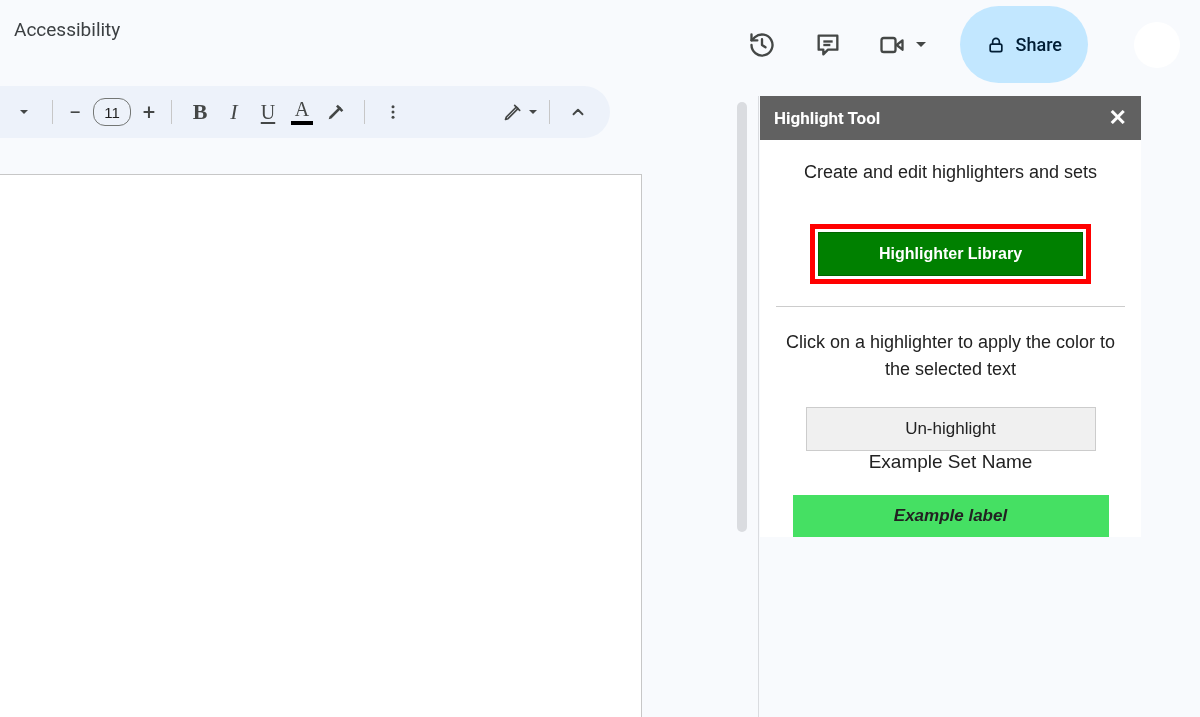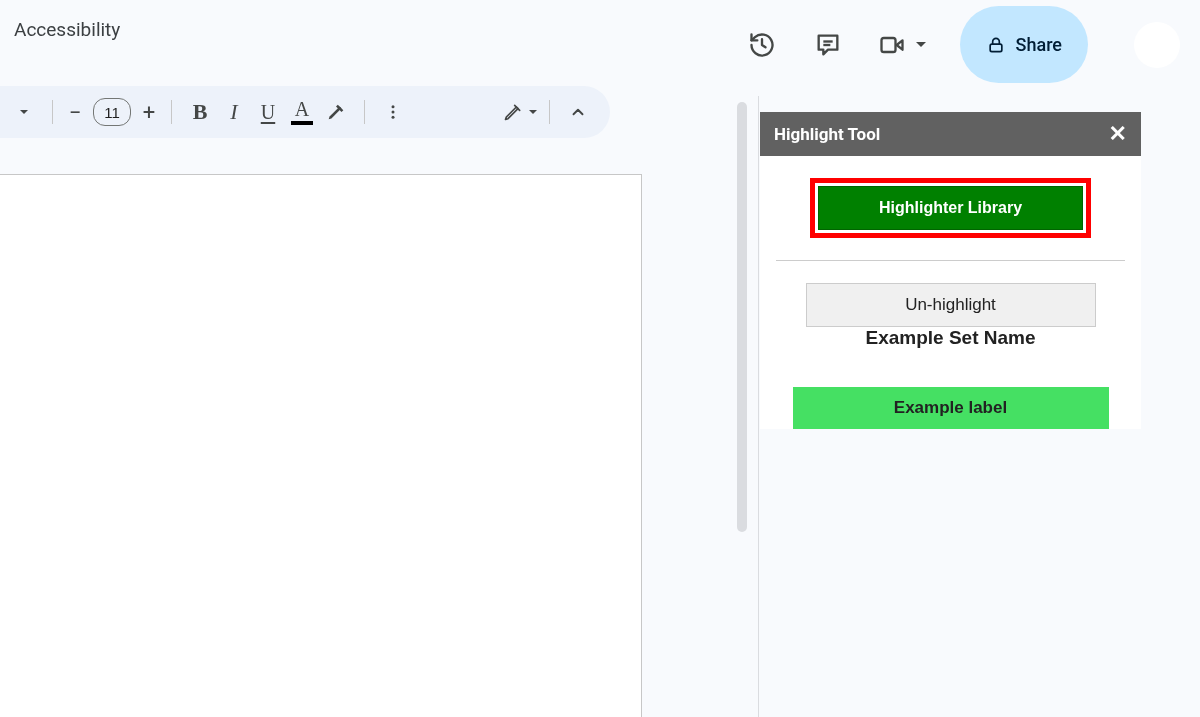--- a/index.html
+++ b/index.html
@@ -137,21 +137,21 @@
   
   .side-sep {
     position: absolute; top: 96px; left: 758px;
     width: 1px; height: 622px;
     background: #dadce0;
   }
 
   
   .panel {
     position: absolute;
-    top: 112px; left: 760px;
+    top: 96px; left: 760px;
     width: 381px;
   }
   .panel-header {
     display: flex; align-items: center; justify-content: space-between;
     background: #616161;
     color: #fff;
     height: 44px;
     padding: 0 14px;
     font-weight: 700;
     font-size: 17px;
@@ -163,20 +163,21 @@
     text-align: center;
     font-family: Arial, sans-serif;
     color: #222;
   }
   .panel-body .desc1 { font-size: 18px; margin-bottom: 20px; }
   .lib-wrap {
     display: inline-block;
     border: 5px solid #ff0000;
     padding: 3px 3px;
     margin-bottom: 22px;
+    margin-top: 21px;
   }
   .lib-btn {
     background: #008000;
     color: #fff;
     font-weight: 700;
     font-size: 16px;
     padding: 12px 60px;
     cursor: pointer;
     border: 1px solid #006400;
     font-family: Arial, sans-serif;
@@ -185,27 +186,28 @@
   .desc2 { font-size: 18px; line-height: 1.5; margin: 0 4px 24px 4px; }
   .unhl-btn {
     background: #f0f0f0;
     border: 1px solid #ccc;
     width: 290px; height: 44px;
     font-size: 17px;
     color: #222;
     cursor: pointer;
     font-family: Arial, sans-serif;
   }
-  .setname { font-size: 19px; font-weight: 700; margin-bottom: 38px; }
+  .setname { font-size: 19px; font-weight: 400; margin-bottom: 22px; }
   .swatch {
     width: 316px; height: 42px;
     display: flex; align-items: center; justify-content: center;
     margin: 0 auto;
     font-size: 17px; font-weight: 700;
     cursor: pointer;
+    font-style: italic;
   }
 </style>
 </head>
 <body>
 
 <div class="menubar">
   <div class="menu-label">Accessibility</div>
   <div class="spacer"></div>
   <div class="right">
     <div class="icon-btn">
@@ -303,21 +305,23 @@
 </div>
 
 <div class="side-sep"></div>
 
 <div class="panel">
   <div class="panel-header">
     <span>Highlight Tool</span>
     <span class="panel-close">✕</span>
   </div>
   <div class="panel-body">
+    <div class="desc1">Create and edit highlighters and sets</div>
     <div class="lib-wrap">
       <button class="lib-btn">Highlighter Library</button>
     </div>
     <hr class="panel-hr">
+    <div class="desc2">Click on a highlighter to apply the color to the selected text</div>
     <button class="unhl-btn">Un-highlight</button>
     <div class="setname">Example Set Name</div>
     <div class="swatch" style="background:#45e063">Example label</div>
   </div>
 </div>
 
 </body></html>

